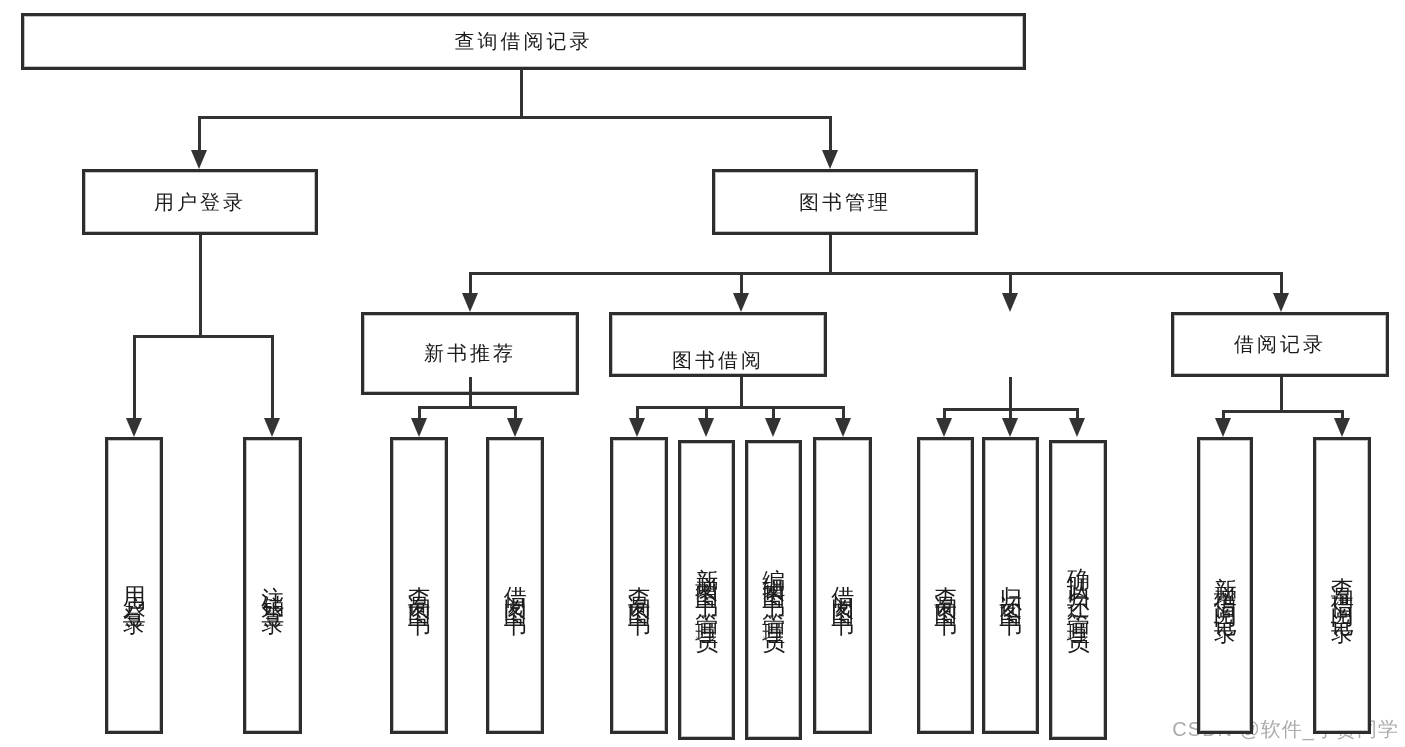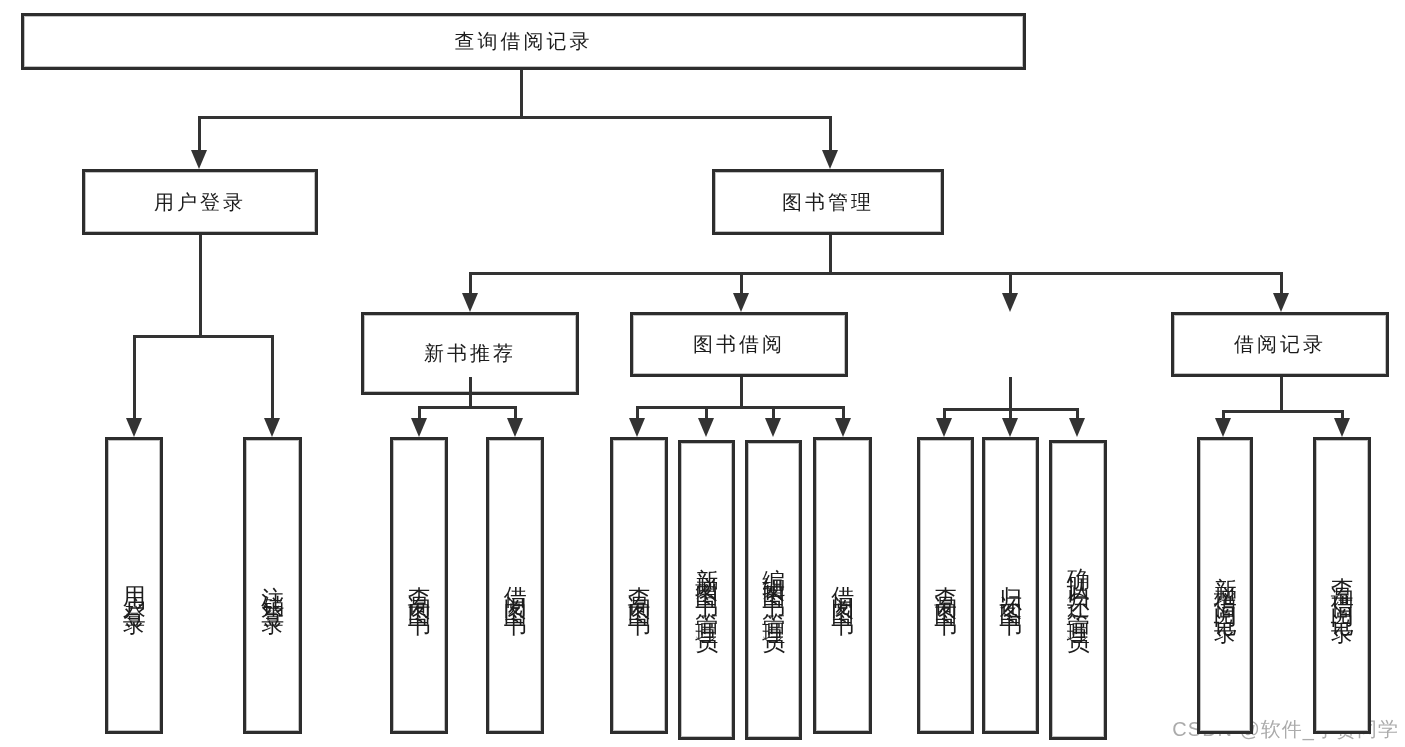--- a/index.html
+++ b/index.html
@@ -35,27 +35,27 @@
 <body>
 
 <div class="canvas">
   <span class="watermark">CSDN @软件_小贺同学</span>
 <div class="node" style="left: 21px; top: 13px; width: 1005px; height: 57px;">
       <span class="lbl">查询借阅记录</span>
     </div>
     <div class="node" style="left: 82px; top: 169px; width: 236px; height: 66px;">
       <span class="lbl">用户登录</span>
     </div>
-    <div class="node" style="left: 712px; top: 169px; width: 232px; height: 66px;">
+    <div class="node" style="left: 712px; top: 169px; width: 266px; height: 66px;">
       <span class="lbl">图书管理</span>
     </div>
     <div class="node" style="left: 361px; top: 312px; width: 218px; height: 83px;">
       <span class="lbl">新书推荐</span>
     </div>
-    <div class="node" style="left: 630px; top: 312px; width: 218px; height: 65px;">
+    <div class="node" style="left: 609px; top: 312px; width: 218px; height: 65px; align-items: flex-end;">
       <span class="lbl">图书借阅</span>
     </div>
     <div class="node" style="left: 1171px; top: 312px; width: 218px; height: 65px;">
       <span class="lbl">借阅记录</span>
     </div>
     <div class="node v" style="left: 105px; top: 437px; width: 58px; height: 297px;">
       <span class="lbl">用户登录</span>
     </div>
     <div class="node v" style="left: 243px; top: 437px; width: 59px; height: 297px;">
       <span class="lbl">注销登录</span>

